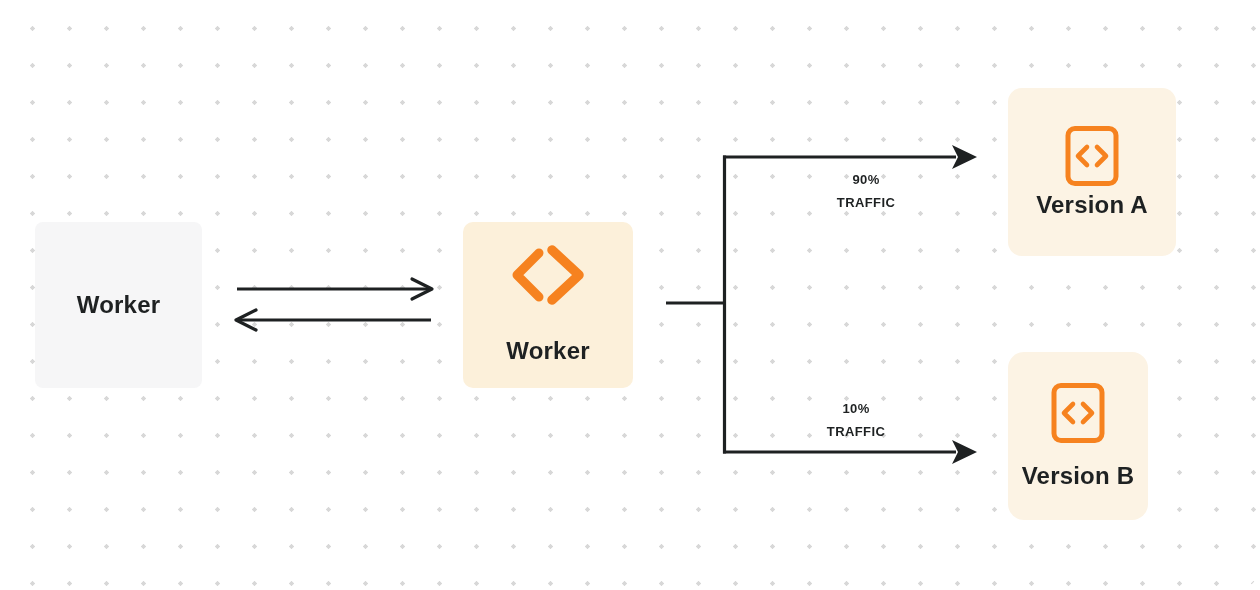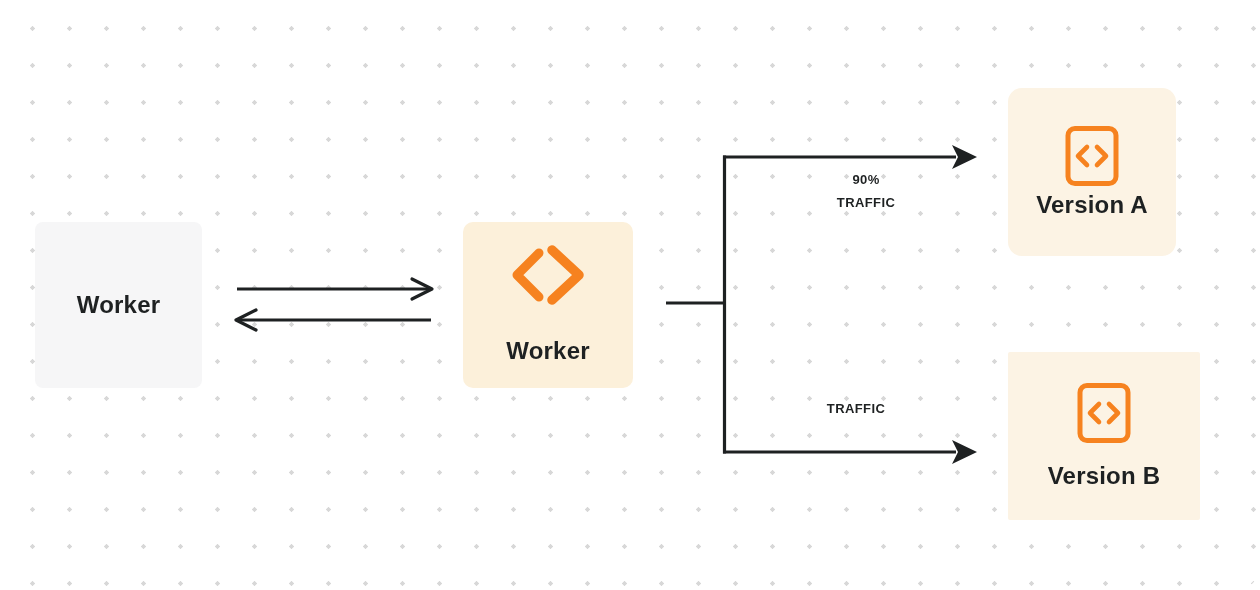--- a/index.html
+++ b/index.html
@@ -37,21 +37,21 @@
   }
   .node .label{
     font-weight:700;
     font-size:24px;
     color:var(--line-ink);
     letter-spacing:.2px;
   }
   #client{ left:35px;  top:222px; width:167px; height:166px; background:var(--client-fill); border-radius:8px; }
   #worker{ left:463px; top:222px; width:170px; height:166px; background:var(--worker-fill); gap:28px; }
   #versionA{ left:1008px; top:88px;  width:168px; height:168px; background:var(--version-fill); border-radius:14px; gap:0; }
-  #versionB{ left:1008px; top:352px; width:192px; height:168px; background:var(--version-fill); border-radius:2px; gap:14px; }
+  #versionB{ left:1008px; top:352px; width:140px; height:168px; background:var(--version-fill); border-radius:16px; gap:14px; }
 
   svg.overlay{
     position:absolute;
     left:0; top:0;
     width:1260px; height:590px;
     pointer-events:none;
   }
   .ink-line{ stroke:var(--line-ink); stroke-width:3.2; fill:none; }
   .ink-head{ stroke:var(--line-ink); stroke-width:3.2; fill:none; stroke-linecap:round; stroke-linejoin:round; }
   .ink-fill{ fill:var(--line-ink); }
@@ -102,20 +102,21 @@
       </svg>
     </span>
     <div class="label">Worker</div>
   </div>
 
   <div class="traffic" id="trafficA">
     <div>90%</div>
     <div>TRAFFIC</div>
   </div>
   <div class="traffic" id="trafficB">
+    <div>10%</div>
     <div>TRAFFIC</div>
   </div>
 
   <div class="node" id="versionA">
     <span>
       <svg width="56" height="62" viewBox="0 0 56 62">
         <rect class="orange-stroke" style="stroke-width:5" x="4" y="3.5" width="48" height="55" rx="7"></rect>
         <path class="orange-stroke" style="stroke-width:4.6" d="M23 22 L14 31 L23 40"></path>
         <path class="orange-stroke" style="stroke-width:4.6" d="M33 22 L42 31 L33 40"></path>
       </svg>

